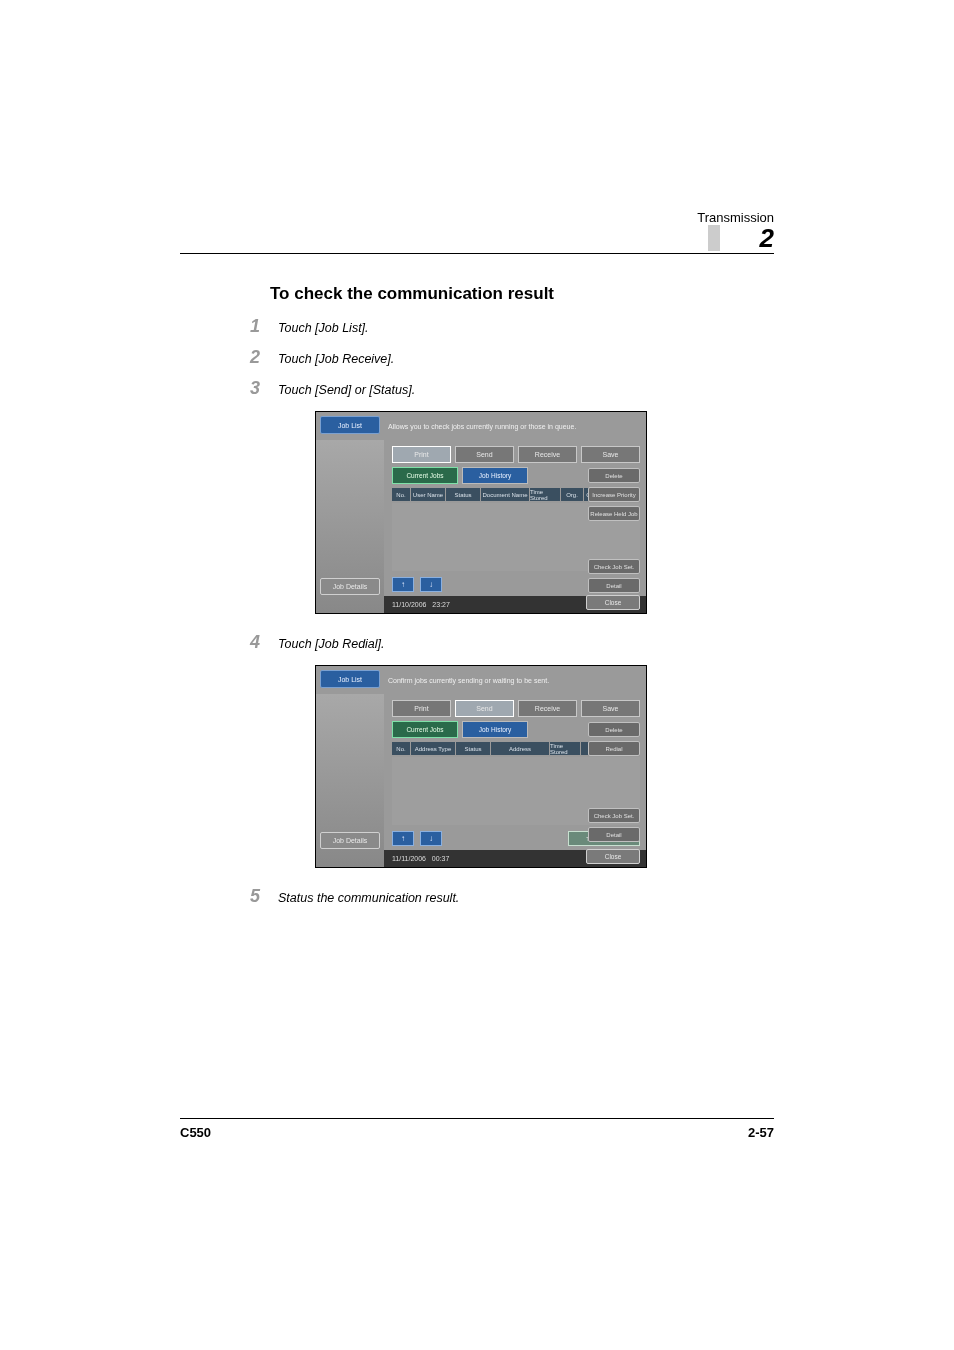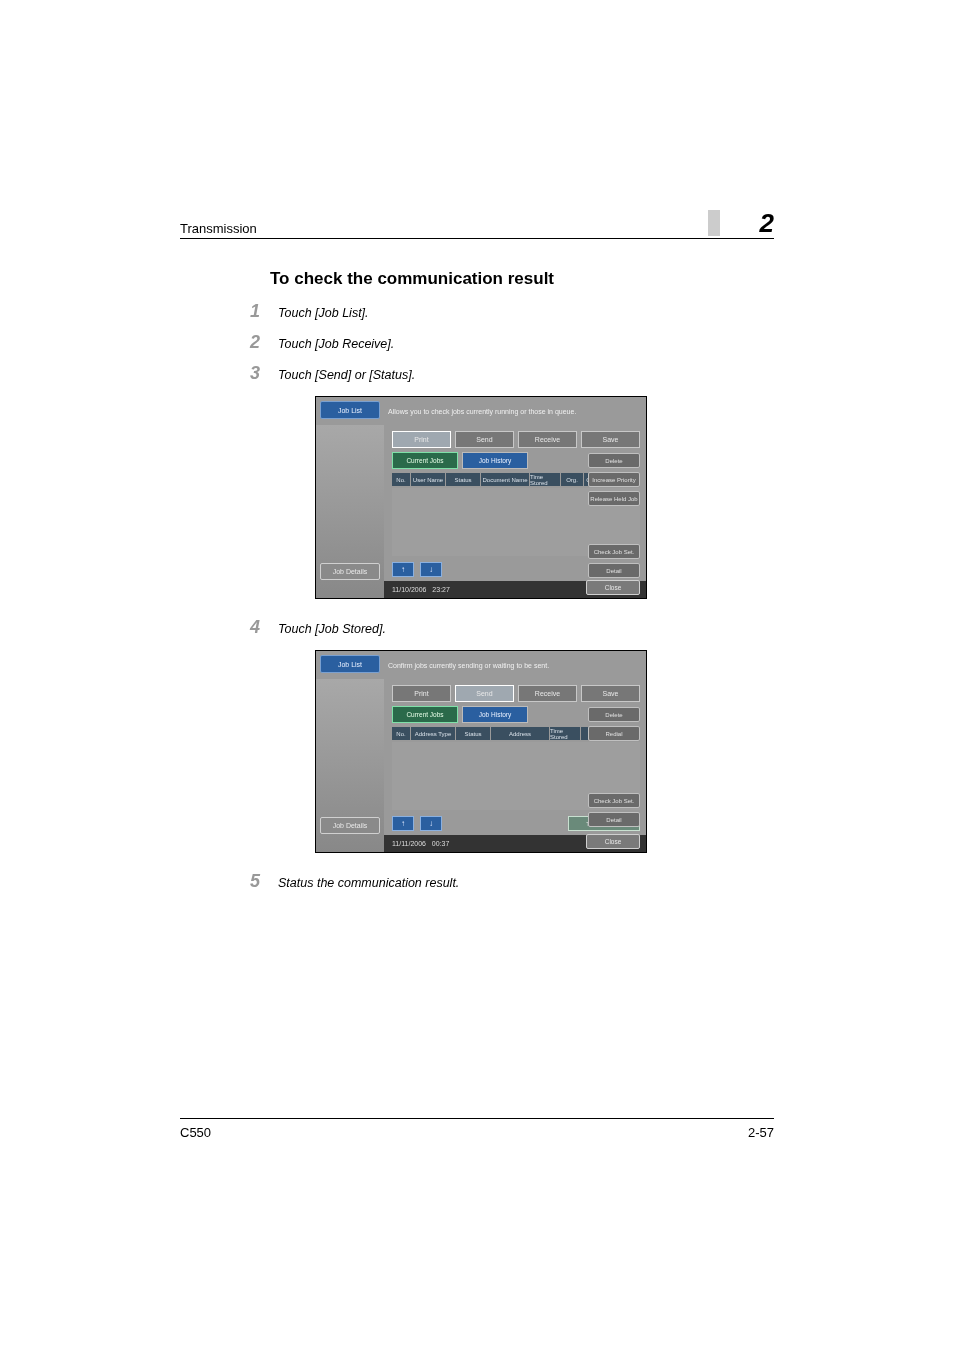--- a/index.html
+++ b/index.html
@@ -14,20 +14,21 @@
   .page{
     padding:210px 180px 0 180px;
   }
   .runhead{
     display:flex;
     justify-content:space-between;
     align-items:flex-end;
     border-bottom:1px solid #000;
     padding-bottom:2px;
     margin-bottom:30px;
+    flex-direction:column;
   }
   .runhead .title{
     font-size:13px;
   }
   .runhead .chapno{
     font-family:"Arial Black",Arial,sans-serif;
     font-size:26px;
     font-weight:900;
     font-style:italic;
     padding-left:40px;
@@ -195,20 +196,21 @@
     border-radius:2px;
     display:flex;align-items:center;justify-content:center;
   }
   .footer{
     position:absolute;
     bottom:210px; left:180px; right:180px;
     border-top:1px solid #000;
     display:flex; justify-content:space-between;
     font-size:13px;
     padding-top:6px;
+    font-weight:bold;
   }
 </style>
 </head>
 <body>
 
 <div class="page">
 
   <div class="runhead">
     <span class="title">Transmission</span>
     <span class="chapno">2</span>
@@ -271,21 +273,21 @@
       <div class="rbtn">Detail</div>
     </div>
     <div class="statusbar">
       <span><span>11/10/2006</span>&nbsp;&nbsp;&nbsp;<span>23:27</span></span>
     </div>
     <div class="closebtn">Close</div>
   </div>
 
   <ol class="steps" start="4" style="counter-reset:step 3">
     <li>
-        <span class="step-text">Touch [Job Stored].</span>
+        <span class="step-text">Touch [Job Redial].</span>
       </li>
   </ol>
 
   <div class="figwrap">
     <div class="fig-top">
       <div class="joblist-btn">Job List</div>
       <div class="fig-caption">Confirm jobs currently sending or waiting to be sent.</div>
     </div>
     <div class="leftrail">
       <div class="jobdetails-btn">Job Details</div>

